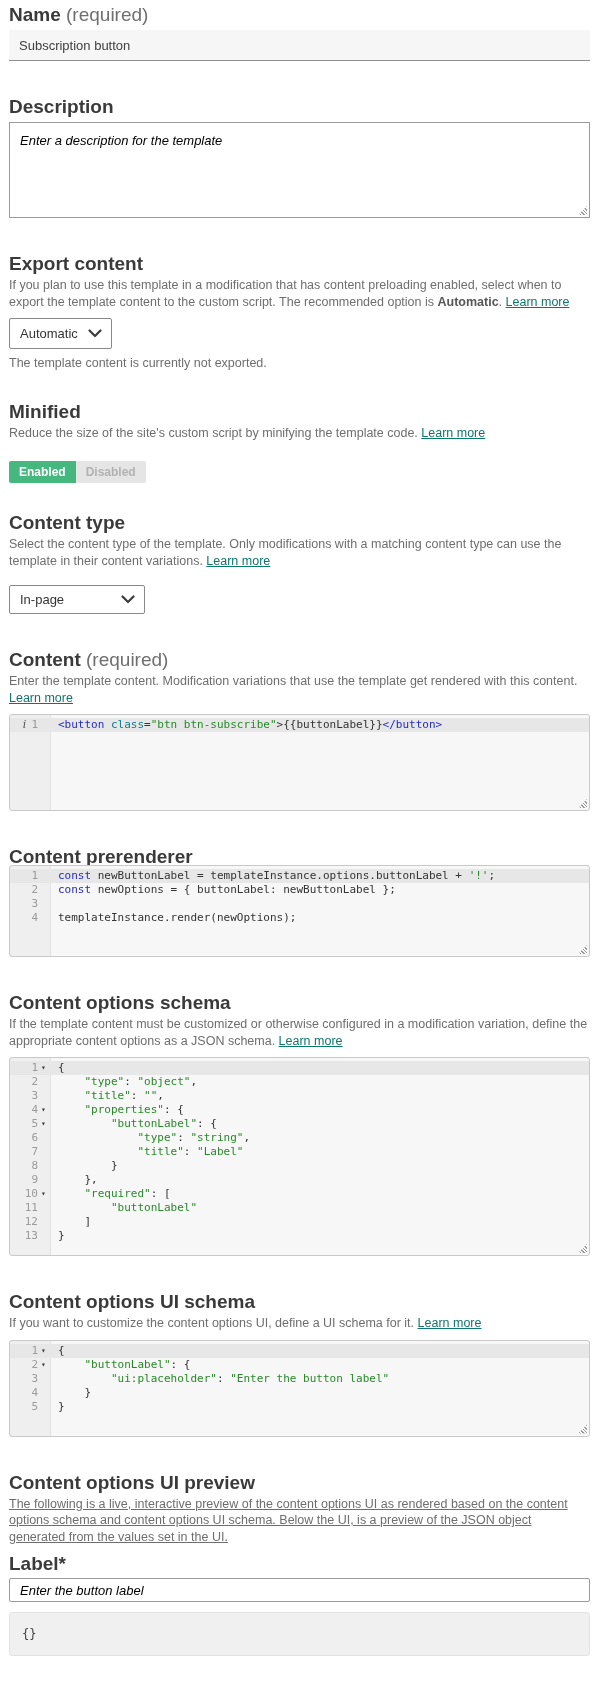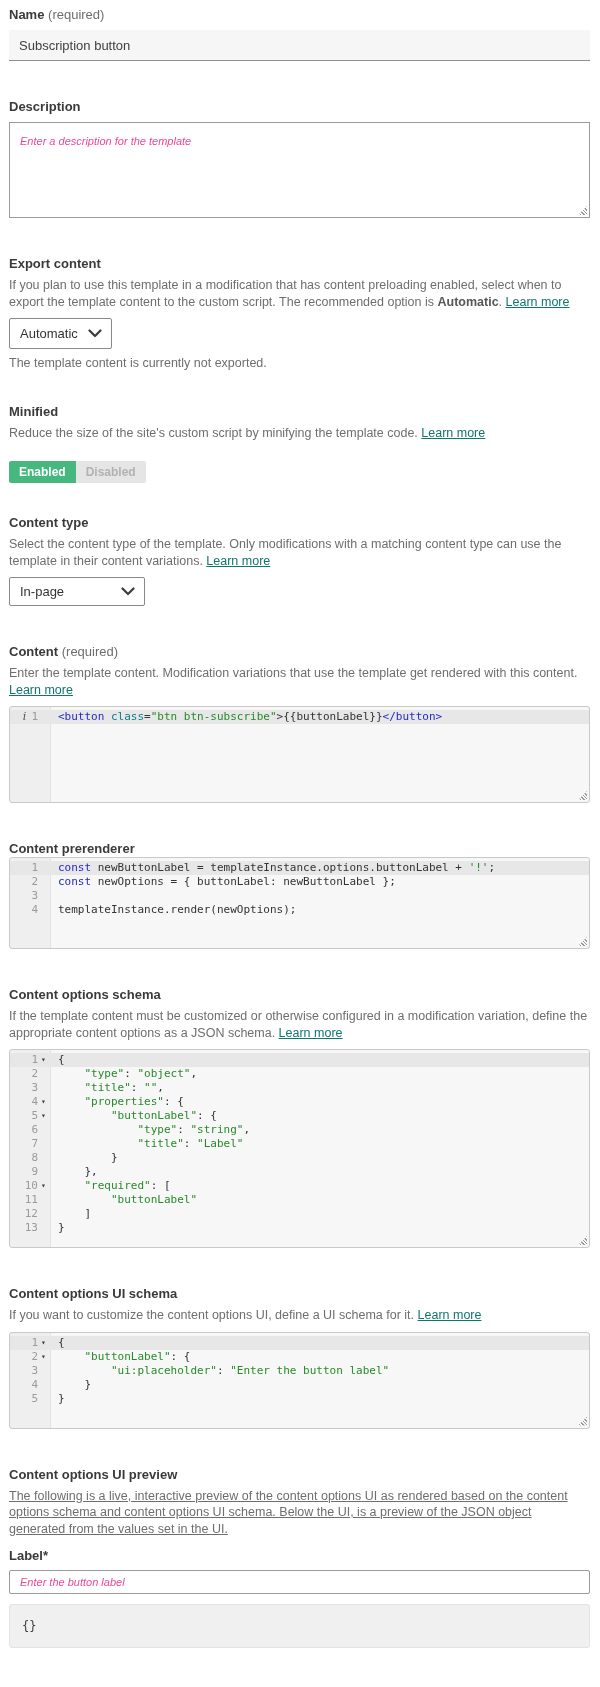--- a/index.html
+++ b/index.html
@@ -1,34 +1,34 @@
 <!DOCTYPE html>
 <html><head>
 <meta charset="utf-8">
 <style>
   html,body{margin:0;padding:0;background:#fff;}
   body{width:600px;font-family:"Liberation Sans",sans-serif;color:#3c3c3c;}
   .page{padding:7px 10px 10px 9px;box-sizing:border-box;}
   .section{margin-bottom:38px;}
   .section.tight{margin-bottom:32px;}
-  .lbl{font-size:13px;font-weight:bold;color:#3a3a3a;line-height:16px;}
+  .lbl{font-size:19px;font-weight:bold;color:#3a3a3a;line-height:16px;}
   .req{font-weight:normal;color:#6e6e6e;}
   .desc{font-size:12.5px;color:#6e6e6e;line-height:16.5px;margin:5px 0 8px 0;}
   .lm{color:#0f766e;text-decoration:underline;cursor:pointer;}
   .bold-opt{font-weight:bold;color:#575757;}
   
   .input-filled{margin-top:7px;background:#f6f6f6;border:0;border-bottom:1px solid #8f8f8f;height:30px;display:flex;align-items:center;padding:0 10px;font-size:13px;color:#404040;}
   
   .textarea{margin-top:7px;position:relative;border:1px solid #9b9b9b;height:78px;padding:8px 10px;box-sizing:content-box;background:#fff;}
-  .placeholder{font-style:italic;color:#ec4899;font-size:11px;}
+  .placeholder{font-style:italic;color:#000000;font-size:13px;}
   .resize-corner{position:absolute;right:2px;bottom:2px;width:9px;height:9px;background:repeating-linear-gradient(45deg,transparent 0 1.5px,#999 1.5px 2.5px);clip-path:polygon(100% 0,100% 100%,0 100%);}
   
   .select{display:inline-flex;align-items:center;border:1px solid #898989;border-radius:2px;height:29px;padding:0 9px 0 10px;font-size:13px;color:#333;background:#fff;cursor:pointer;}
   .select .chev{margin-left:10px;display:inline-flex;}
-  .select.wide{width:136px;justify-content:space-between;box-sizing:border-box;}
+  .select.wide{width:136px;justify-content:space-between;box-sizing:border-box;margin-top:8px;}
   
   .toggle{display:inline-flex;font-size:12px;font-weight:bold;margin-top:12px;}
   .toggle .on{background:#46b87f;color:#fff;padding:4px 10px;border-radius:2px 0 0 2px;cursor:pointer;}
   .toggle .off{background:#e5e5e5;color:#b2b2b2;padding:4px 10px;border-radius:0 2px 2px 0;cursor:pointer;}
   
   .editor{position:relative;border:1px solid #c9c9c9;border-radius:3px;background:linear-gradient(to right,#efefef 0 40px,#e2e2e2 40px 41px,#f7f7f7 41px);font-family:"DejaVu Sans Mono",monospace;font-size:11px;line-height:14px;padding:3px 0 12px 0;box-sizing:border-box;overflow:hidden;}
   .h-content{min-height:97px}.h-pre{min-height:92px}.h-schema{min-height:198px}.h-ui{min-height:97px}
   .cm-row{display:flex;}
   .cm-row.active{background:#e7e7e7;}
   .cm-gutter{flex:0 0 40px;display:flex;justify-content:flex-end;align-items:center;color:#9b9b9b;padding-right:1px;box-sizing:border-box;}

